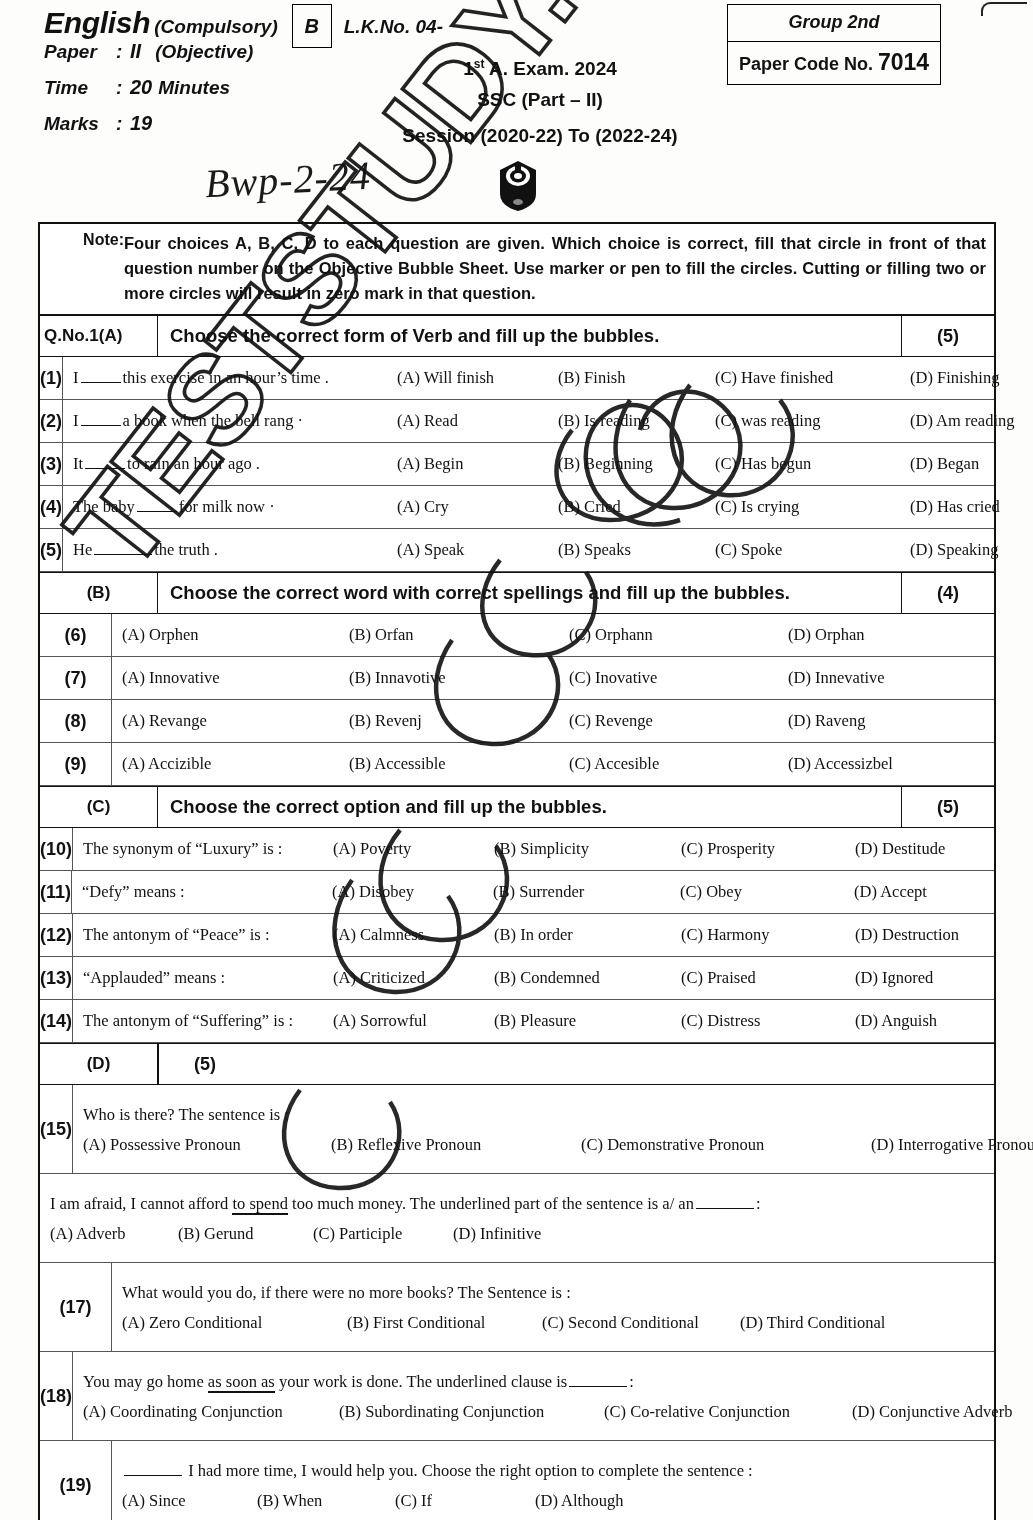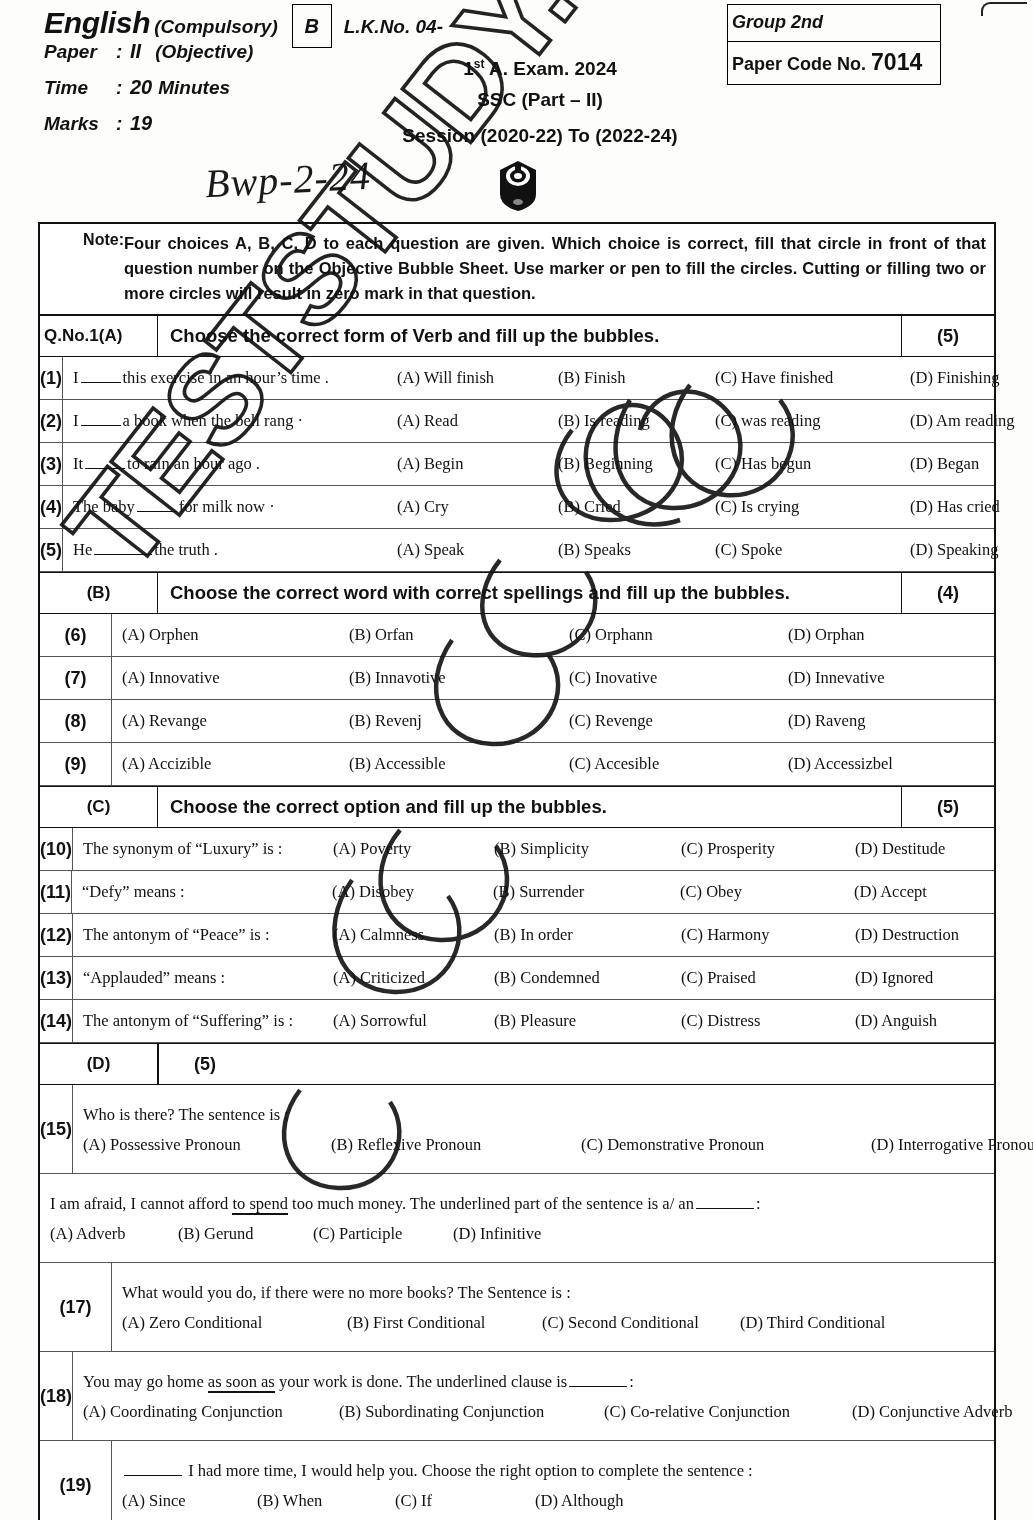--- a/index.html
+++ b/index.html
@@ -92,20 +92,21 @@
 
   .code-box {
     position: absolute;
     right: 92px;
     top: 4px;
     width: 212px;
     border: 1.8px solid #000;
     font-family: "Liberation Sans", sans-serif;
   }
   .code-box .cb-row {
+    text-align: center;
     font-size: 18px;
     font-weight: bold;
     padding: 7px 4px 8px 4px;
   }
   .code-box .cb-row:first-child {
     border-bottom: 1.8px solid #000;
     font-style: italic;
   }
   .code-num { font-size: 23px; font-weight: bold; }
 

